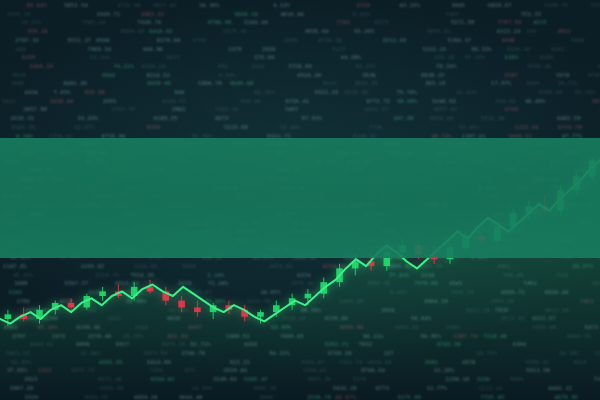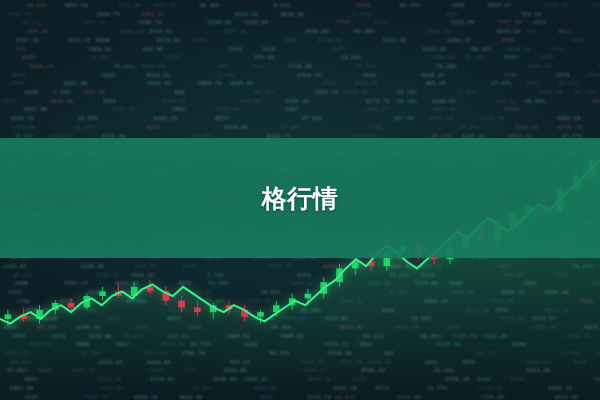--- a/index.html
+++ b/index.html
@@ -687,16 +687,15 @@
         <line x1="592.1" y1="8.0" x2="592.1" y2="31.0" stroke="#26d96e" stroke-width="1" opacity="0.85"></line>
         <rect x="588.8" y="10.3" width="6.6" height="16.1" fill="#26d96e" opacity="0.92"></rect>
         <polyline points="0.0,169.0 10.2,173.6 20.3,166.7 30.5,162.1 40.7,169.0 50.8,159.8 61.0,155.2 71.2,162.1 81.4,152.9 91.5,148.3 101.7,155.2 111.9,146.0 122.0,141.4 132.2,148.3 142.4,139.1 152.5,134.5 162.7,141.4 172.9,146.0 183.1,136.8 193.2,143.7 203.4,150.6 213.6,157.5 223.7,162.1 233.9,155.2 244.1,159.8 254.2,166.7 264.4,171.3 274.6,164.4 284.7,157.5 294.9,150.6 305.1,155.2 315.3,146.0 325.4,136.8 335.6,129.9 345.8,118.4 355.9,109.2 366.1,116.1 376.3,104.6 386.4,95.4 396.6,102.3 406.8,111.5 416.9,118.4 427.1,109.2 437.3,100.0 447.5,90.8 457.6,81.6 467.8,88.5 478.0,77.0 488.1,67.8 498.3,74.7 508.5,81.6 518.6,72.4 528.8,63.2 539.0,54.0 549.2,60.9 559.3,49.4 569.5,40.2 579.7,31.0 589.8,19.5 600.0,10.3" fill="none" stroke="#3ef08a" stroke-width="2" stroke-linejoin="round" stroke-linecap="round"></polyline>
       </svg>
   </div>
 
   <div class="green-band"></div>
   <div class="green-band-soft"></div>
 
   <div class="headline">
-    <div class="hl-line l2">格行情</div>
   </div>
 
 </div>
 
 </body></html>

